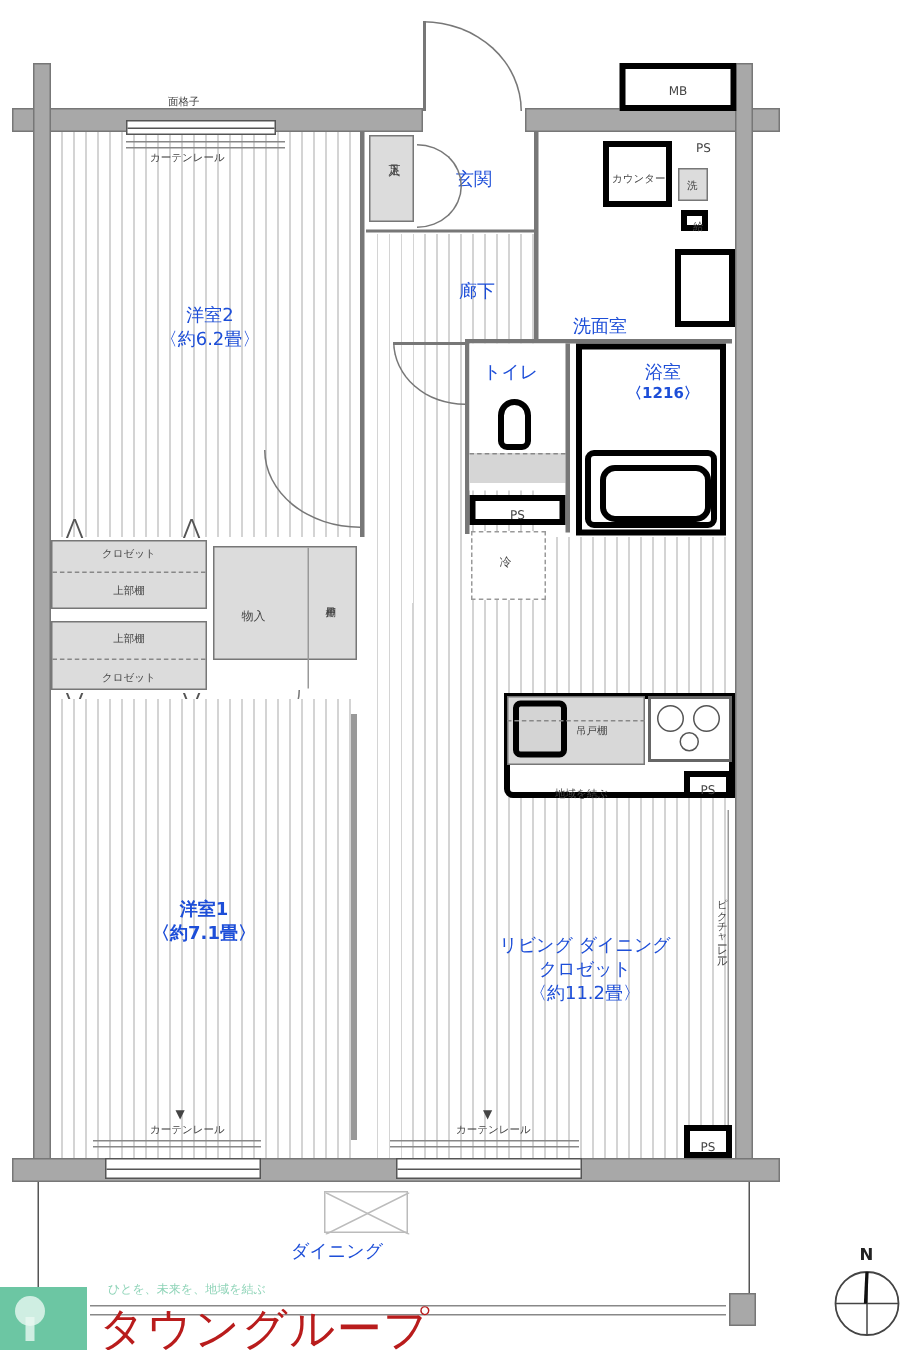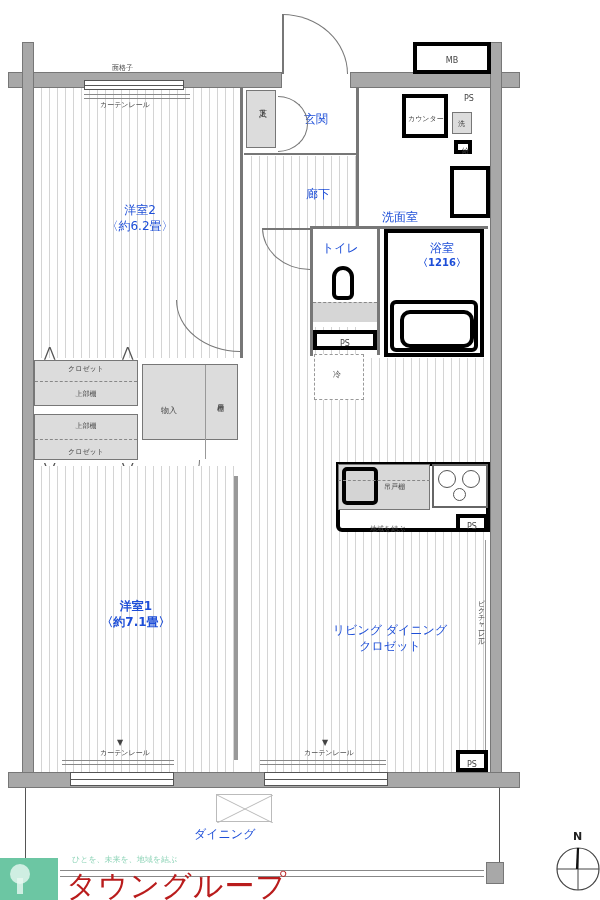--- a/index.html
+++ b/index.html
@@ -156,20 +156,21 @@
 <div class="plain" style="left:456px; top:514px; width:32px; height:18px;">
   <div class="small" style="left:0; right:0; top:4px; font-size:8px;">PS</div>
 </div>
 
 <div class="thin" style="left:485px; top:540px; width:1px; height:210px; background:#999;"></div>
 <div class="small vert" style="left:476px; top:594px;">ピクチャーレール</div>
 
 <div class="label" style="left:300px; top:622px; width:180px;">
   <div>リビング ダイニング</div>
   <div>クロゼット</div>
+  <div>〈約11.2畳〉</div>
 </div>
 
 <div class="plain" style="left:456px; top:750px; width:32px; height:22px;">
   <div class="small" style="left:0; right:0; top:6px; font-size:8px;">PS</div>
 </div>
 
 <div class="small" style="left:117px; top:738px; font-size:8px;">▼</div>
 <div class="small" style="left:100px; top:748px;">カーテンレール</div>
 <div class="rail" style="left:62px; top:760px; width:112px;"></div>
 <div class="window" style="left:70px; top:772px; width:104px; height:14px;"></div>

